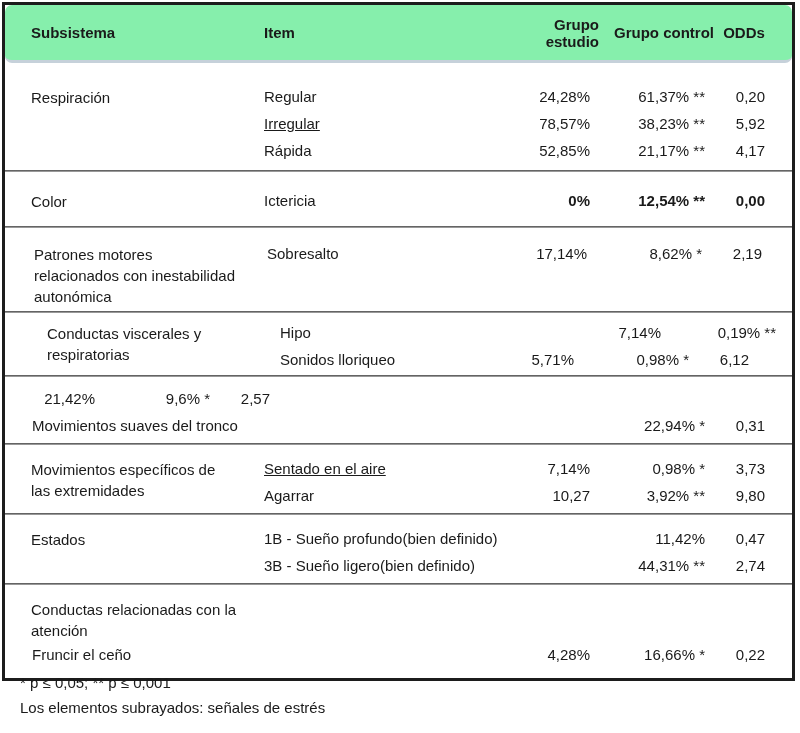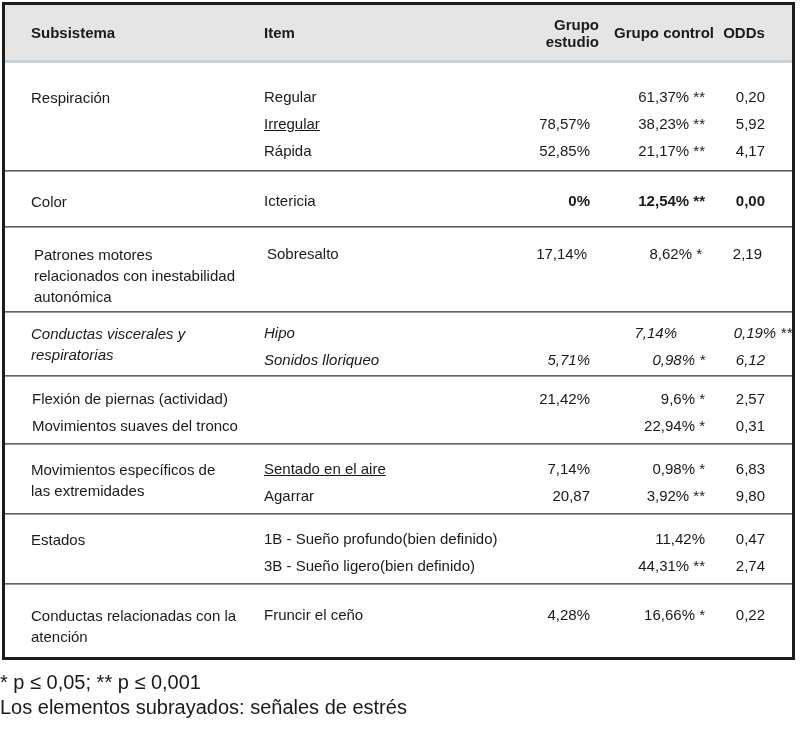--- a/index.html
+++ b/index.html
@@ -61,54 +61,55 @@
   .r-item { flex: 1; padding-left: 27px; }
   .r-est  { width: 90px;  flex: none; text-align: right; }
   .r-ctl  { width: 115px; flex: none; text-align: right; }
   .r-odd  { width: 60px;  flex: none; text-align: right; padding-right: 27px; }
   .u { text-decoration: underline; }
   .b { font-weight: bold; }
   
   .sec-resp { padding: 20px 0 6px; }
   .sec-color { padding: 15px 0 12px; }
   .sec-patrones { padding: 12px 3px 4px; }
-  .sec-viscerales { padding: 6px 0 2px; font-style: italic; }
+  .sec-viscerales { padding: 6px 16px 2px; }
   .sec-generales { padding: 8px 0 4px; }
   .sec-especificos { padding: 10px 0 4px; }
   .sec-estados { padding: 10px 0 4px; }
-  .sec-atencion { padding: 16px 0 10px; }
+  .sec-atencion { padding: 10px 0 10px; flex-direction: column; }
   
   .footnotes {
     position: absolute;
-    left: 0;
+    left: 20px;
     top: 670px;
     line-height: 25px;
-    font-size: 20px;
+    font-size: 15px;
   }
 </style>
 </head>
 <body>
 
 <div class="page">
 
   <div class="table-wrap" style="border-color: rgb(28, 28, 28);">
 
-    <div class="thead" style="background: #e5e5e5;">
+    <div class="thead" style="background: #86efac; border-radius: 7px;">
       <div class="c-sub">Subsistema</div>
       <div class="c-item">Item</div>
       <div class="c-est">Grupo estudio</div>
       <div class="c-ctl">Grupo control</div>
       <div class="c-odd">ODDs</div>
     </div>
 
     <div class="section sec-resp">
       <div class="s-sub">Respiración</div>
       <div class="rows">
         <div class="row">
           <div class="r-item">Regular</div>
+          <div class="r-est">24,28%</div>
           <div class="r-ctl">61,37% **</div>
           <div class="r-odd">0,20</div>
         </div>
         <div class="row">
           <div class="r-item u">Irregular</div>
           <div class="r-est">78,57%</div>
           <div class="r-ctl">38,23% **</div>
           <div class="r-odd">5,92</div>
         </div>
         <div class="row">
@@ -165,21 +166,20 @@
           <div class="r-odd">6,12</div>
         </div>
       </div>
     </div>
 
     <div class="divider"></div>
 
     <div class="section sec-generales">
       <div class="rows">
         <div class="row">
-          <div class="r-item">Flexión de piernas (actividad)</div>
           <div class="r-est">21,42%</div>
           <div class="r-ctl">9,6% *</div>
           <div class="r-odd">2,57</div>
         </div>
         <div class="row">
           <div class="r-item">Movimientos suaves del tronco</div>
           <div class="r-ctl">22,94% *</div>
           <div class="r-odd">0,31</div>
         </div>
       </div>
@@ -187,25 +187,25 @@
 
     <div class="divider"></div>
 
     <div class="section sec-especificos">
       <div class="s-sub">Movimientos específicos de las extremidades</div>
       <div class="rows">
         <div class="row">
           <div class="r-item u">Sentado en el aire</div>
           <div class="r-est">7,14%</div>
           <div class="r-ctl">0,98% *</div>
-          <div class="r-odd">6,83</div>
+          <div class="r-odd">3,73</div>
         </div>
         <div class="row">
           <div class="r-item">Agarrar</div>
-          <div class="r-est">20,87</div>
+          <div class="r-est">10,27</div>
           <div class="r-ctl">3,92% **</div>
           <div class="r-odd">9,80</div>
         </div>
       </div>
     </div>
 
     <div class="divider"></div>
 
     <div class="section sec-estados">
       <div class="s-sub">Estados</div>

